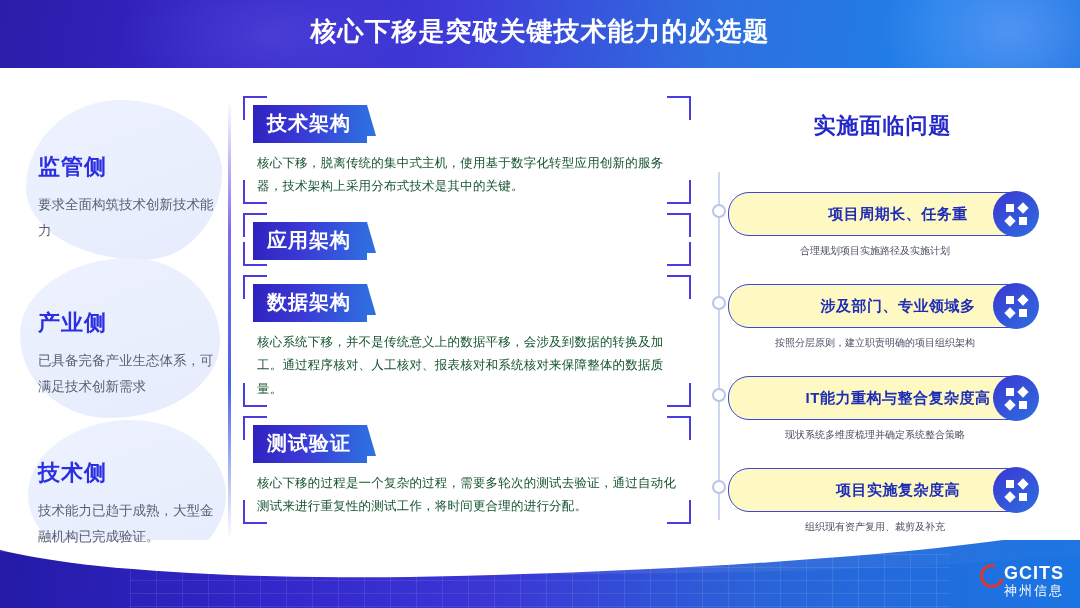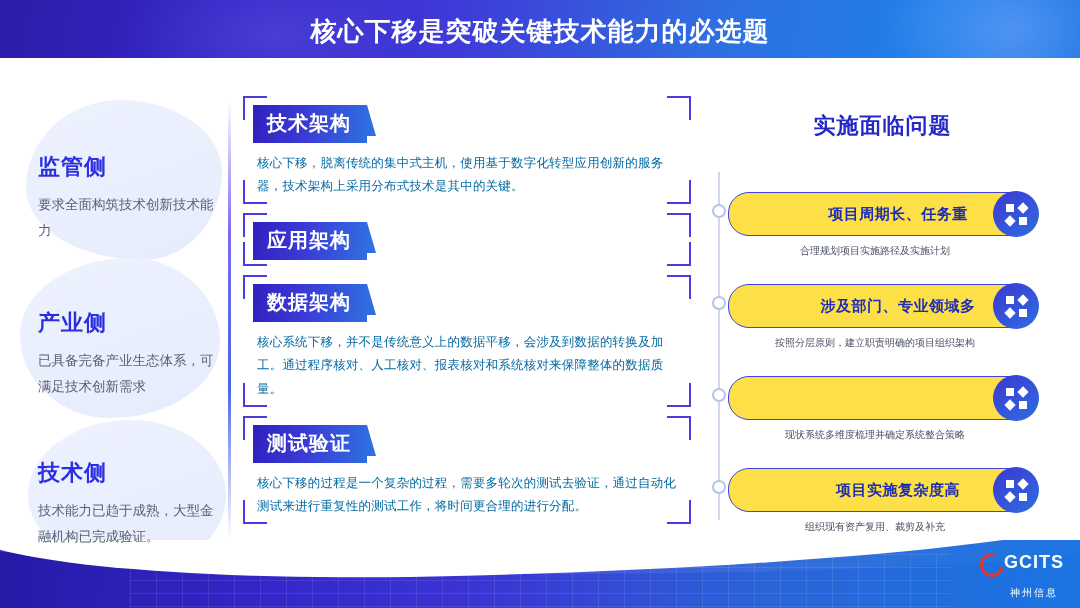--- a/index.html
+++ b/index.html
@@ -13,21 +13,21 @@
     font-family: "Liberation Sans", sans-serif;
     background: #ffffff;
     position: relative;
   }
 
   
   .top-banner {
     position: absolute;
     left: 0; top: 0;
     width: 1080px;
-    height: 58px;
+    height: 68px;
     background: linear-gradient(100deg, #2b1ea8 0%, #3526c9 22%, #3f3ad8 42%, #2f6fe0 66%, #1f7fe8 86%, #1b73e0 100%);
     overflow: hidden;
   }
   .top-banner:after {
     content: "";
     position: absolute;
     right: -60px; top: -70px;
     width: 260px; height: 200px;
     background: radial-gradient(ellipse at center, rgba(120,170,255,.55) 0%, rgba(80,120,230,0) 70%);
   }
@@ -142,21 +142,21 @@
     content: "";
     position: absolute;
     right: -9px; top: 0;
     border-top: 31px solid transparent;
     border-left: 9px solid #2f6ee0;
   }
   .card-text {
     margin: 9px 14px 0 14px;
     font-size: 12.5px;
     line-height: 1.85;
-    color: #0369a1;
+    color: #14532d;
     letter-spacing: .2px;
   }
 
   
   .right-col {
     position: absolute;
     left: 700px; top: 96px;
     width: 365px;
     height: 450px;
   }
@@ -182,21 +182,21 @@
     background: #ffffff;
     border: 2px solid #b9c2e8;
     box-sizing: border-box;
   }
   .pill-wrap { position: absolute; left: 28px; width: 310px; }
   .pill {
     position: relative;
     height: 42px;
     border: 1.5px solid #3b45d8;
     border-radius: 21px;
-    background: #fde047;
+    background: #fef9c3;
     display: flex;
     align-items: center;
   }
   .pill-label {
     flex: 1;
     text-align: center;
     font-size: 15px;
     font-weight: bold;
     color: #1e2db4;
     letter-spacing: .5px;
@@ -268,23 +268,23 @@
     text-align: center;
     color: #ffffff;
   }
   .logo-main {
     font-size: 18px;
     font-weight: bold;
     letter-spacing: 1px;
     line-height: 1;
   }
   .logo-sub {
-    font-size: 10px;
+    font-size: 13px;
     letter-spacing: 2px;
-    margin-top: 15px;
+    margin-top: 0;
   }
   .logo-mark {
     position: absolute;
     left: -24px; top: 0;
     width: 18px; height: 18px;
     border: 3px solid #e2352f;
     border-radius: 50%;
     border-right-color: transparent;
     transform: rotate(-30deg);
   }
@@ -393,20 +393,21 @@
           <i class="bdia"></i>
           <i class="bx"></i>
       </span>
     </div>
     <div class="pill-sub">按照分层原则，建立职责明确的项目组织架构</div>
   </div>
 
   <span class="node" style="top:292px;"></span>
   <div class="pill-wrap" style="top:280px;">
     <div class="pill">
+      <span class="pill-label">IT能力重构与整合复杂度高</span>
       <span class="pill-badge">
         <i class="bx"></i>
           <i class="bdia"></i>
           <i class="bdia"></i>
           <i class="bx"></i>
       </span>
     </div>
     <div class="pill-sub">现状系统多维度梳理并确定系统整合策略</div>
   </div>
 

